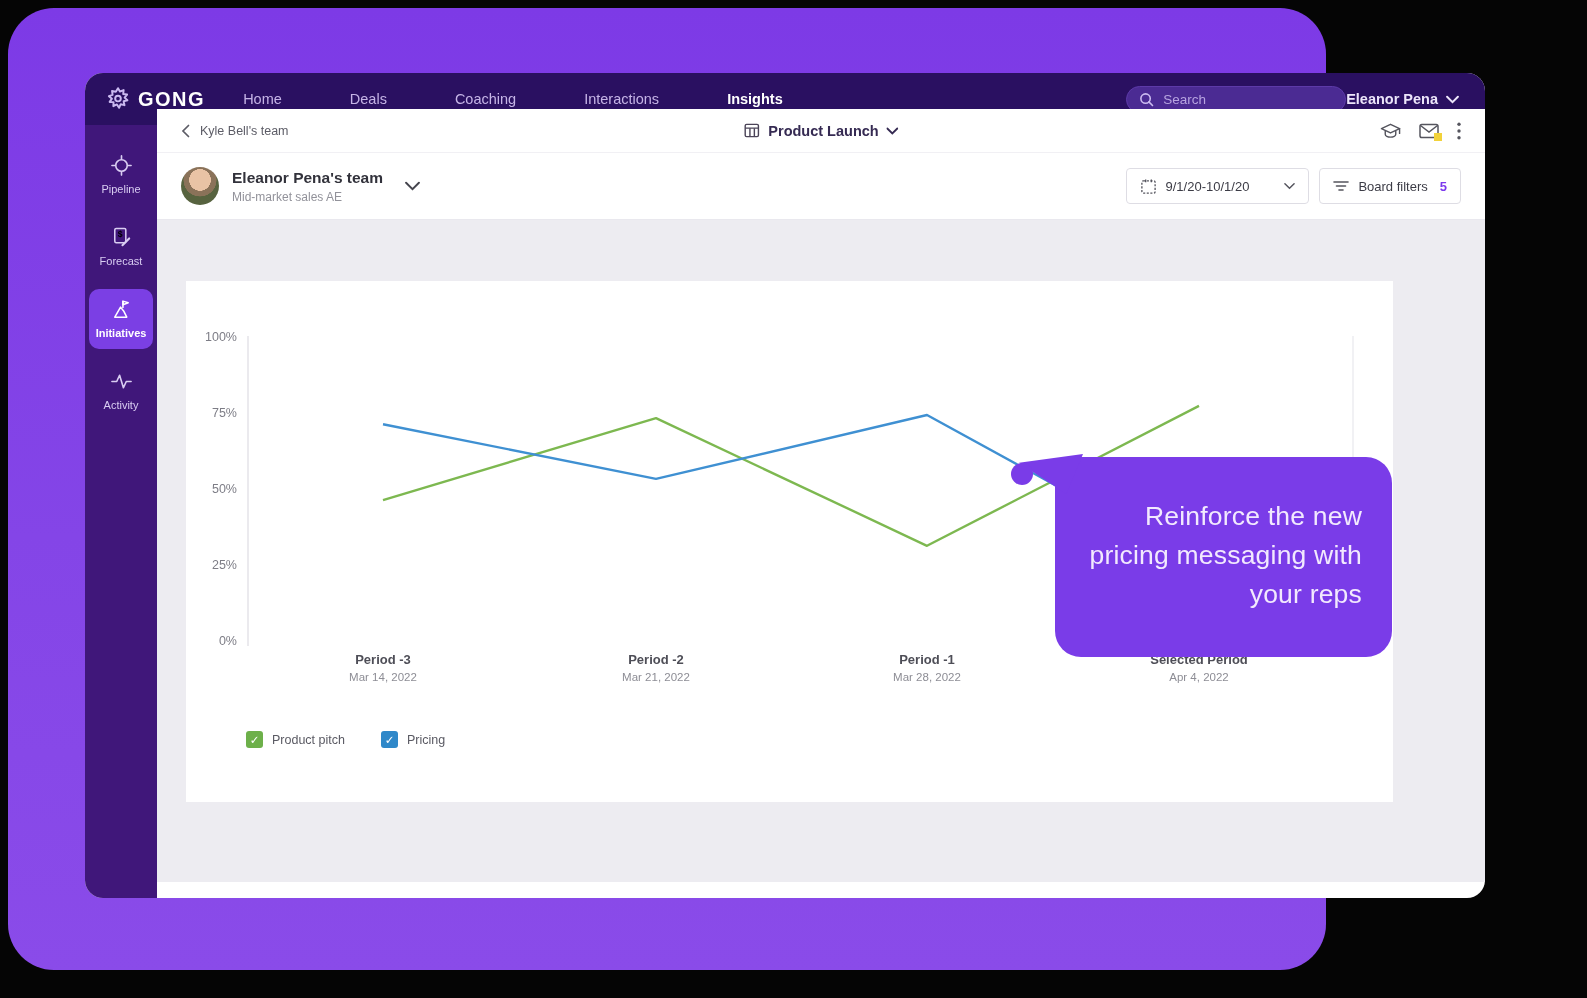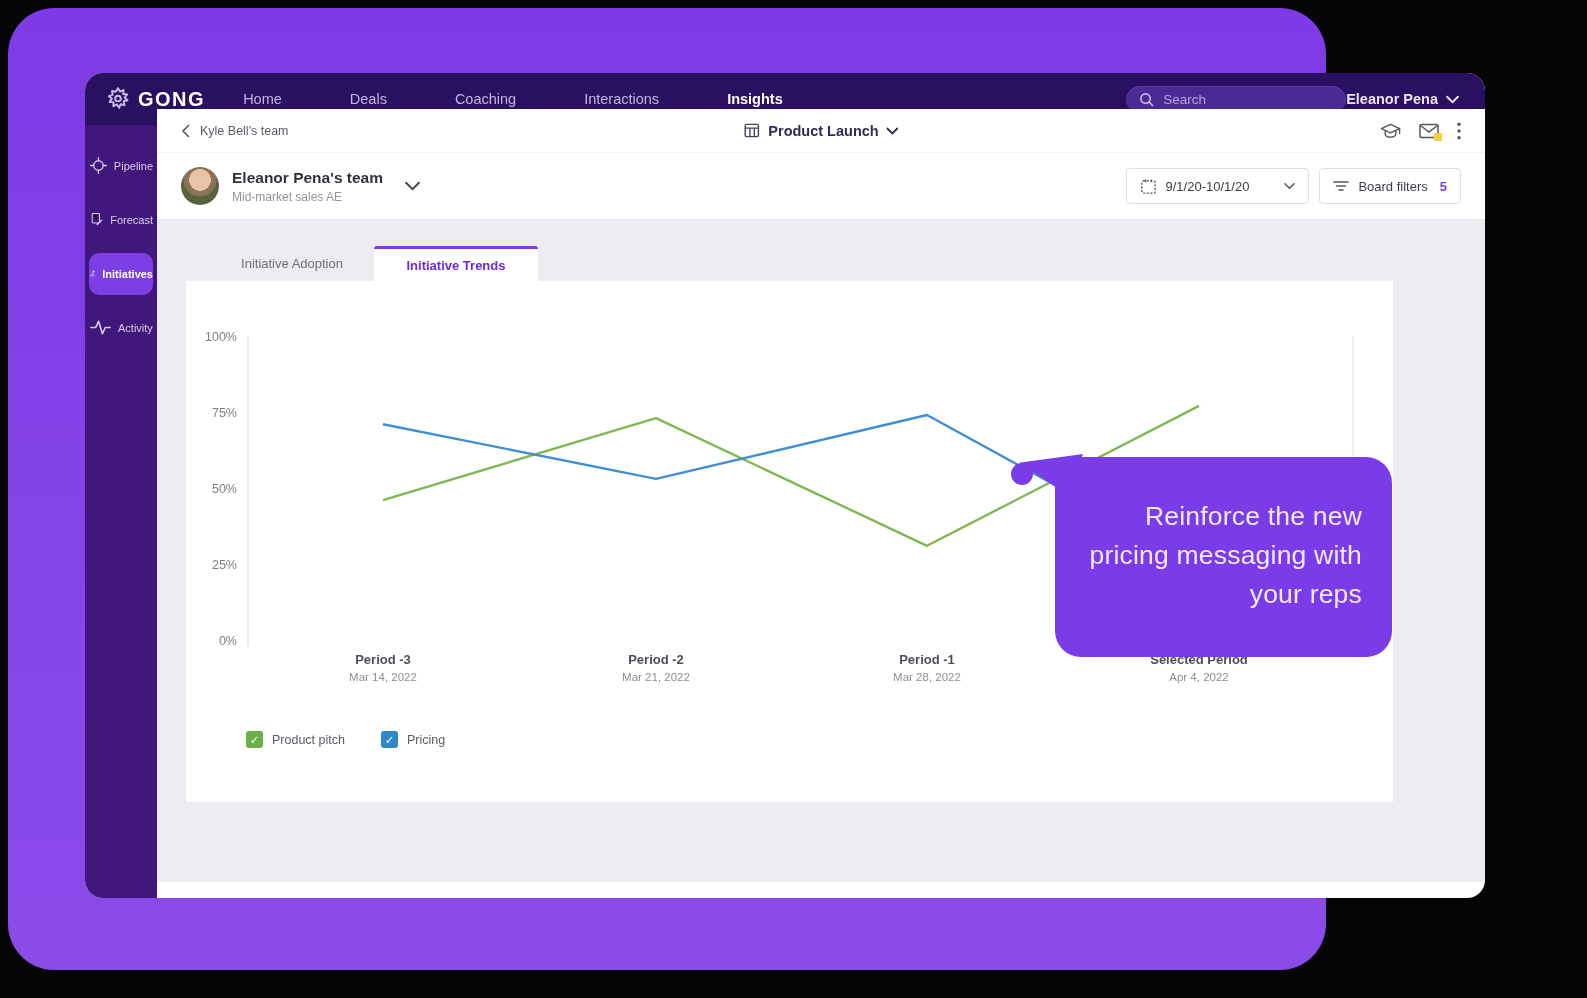--- a/index.html
+++ b/index.html
@@ -26,21 +26,21 @@
   .search-pill { display:flex; align-items:center; gap:9px; background:#4b2b93; border:1px solid #5d3aa8;
                  border-radius:14px; height:27px; width:220px; padding:0 12px; }
   .search-pill input { background:transparent; border:none; outline:none; color:#d9cdf4; font-size:13.5px; width:160px;
                        font-family:inherit; }
   .search-pill input::placeholder { color:#b7a4e0; }
   .user-chip { display:flex; align-items:center; gap:8px; color:#ece5fa; font-size:14.5px; font-weight:bold; cursor:pointer; }
 
   
   .sidebar { position:absolute; left:0; top:52px; width:72px; height:773px; background:#40177a;
              display:flex; flex-direction:column; align-items:center; padding-top:20px; }
-  .side-item { position:relative; width:64px; display:flex; flex-direction:row; align-items:center;
+  .side-item { position:relative; width:64px; display:flex; flex-direction:column; align-items:center;
                gap:6px; padding:9px 0 10px; margin-bottom:12px; border-radius:10px; cursor:pointer; }
   .side-item .lbl { color:#d9cdf2; font-size:11px; }
   .side-item.active { background:#7b3fe4; }
   .side-item.active .lbl { color:#fff; font-weight:bold; }
   .side-item svg { stroke:#d9cdf2; }
   .side-item.active svg { stroke:#fff; }
 
   
   .main { position:absolute; left:72px; top:36px; width:1328px; height:773px; background:#edecf1; }
 
@@ -237,24 +237,20 @@
               <line x1="3.5" y1="6" x2="12.5" y2="6" stroke="#55555e" stroke-width="1.6" stroke-linecap="round"></line>
               <line x1="6" y1="10" x2="10" y2="10" stroke="#55555e" stroke-width="1.6" stroke-linecap="round"></line>
             </svg>
             <span>Board filters</span>
             <span class="filters-count">5</span>
           </div>
         </div>
       </div>
 
       <div class="content">
-        <div class="tabs" id="tabs">
-            <div class="tab">Initiative Adoption</div>
-            <div class="tab active">Initiative Trends</div>
-          </div>
 
         <div class="card">
           <svg id="chart-svg" width="1207" height="521" viewBox="0 0 1207 521">
               <line x1="62" y1="55" x2="62" y2="365" stroke="#e4e3e9" stroke-width="1.5"></line>
               <line x1="1167" y1="55" x2="1167" y2="359" stroke="#ececf0" stroke-width="1.5"></line>
               <text x="51" y="59.5" text-anchor="end" font-size="12.5" fill="#7d7d86">100%</text>
               <text x="51" y="135.5" text-anchor="end" font-size="12.5" fill="#7d7d86">75%</text>
               <text x="51" y="211.5" text-anchor="end" font-size="12.5" fill="#7d7d86">50%</text>
               <text x="51" y="287.5" text-anchor="end" font-size="12.5" fill="#7d7d86">25%</text>
               <text x="51" y="363.5" text-anchor="end" font-size="12.5" fill="#7d7d86">0%</text>

